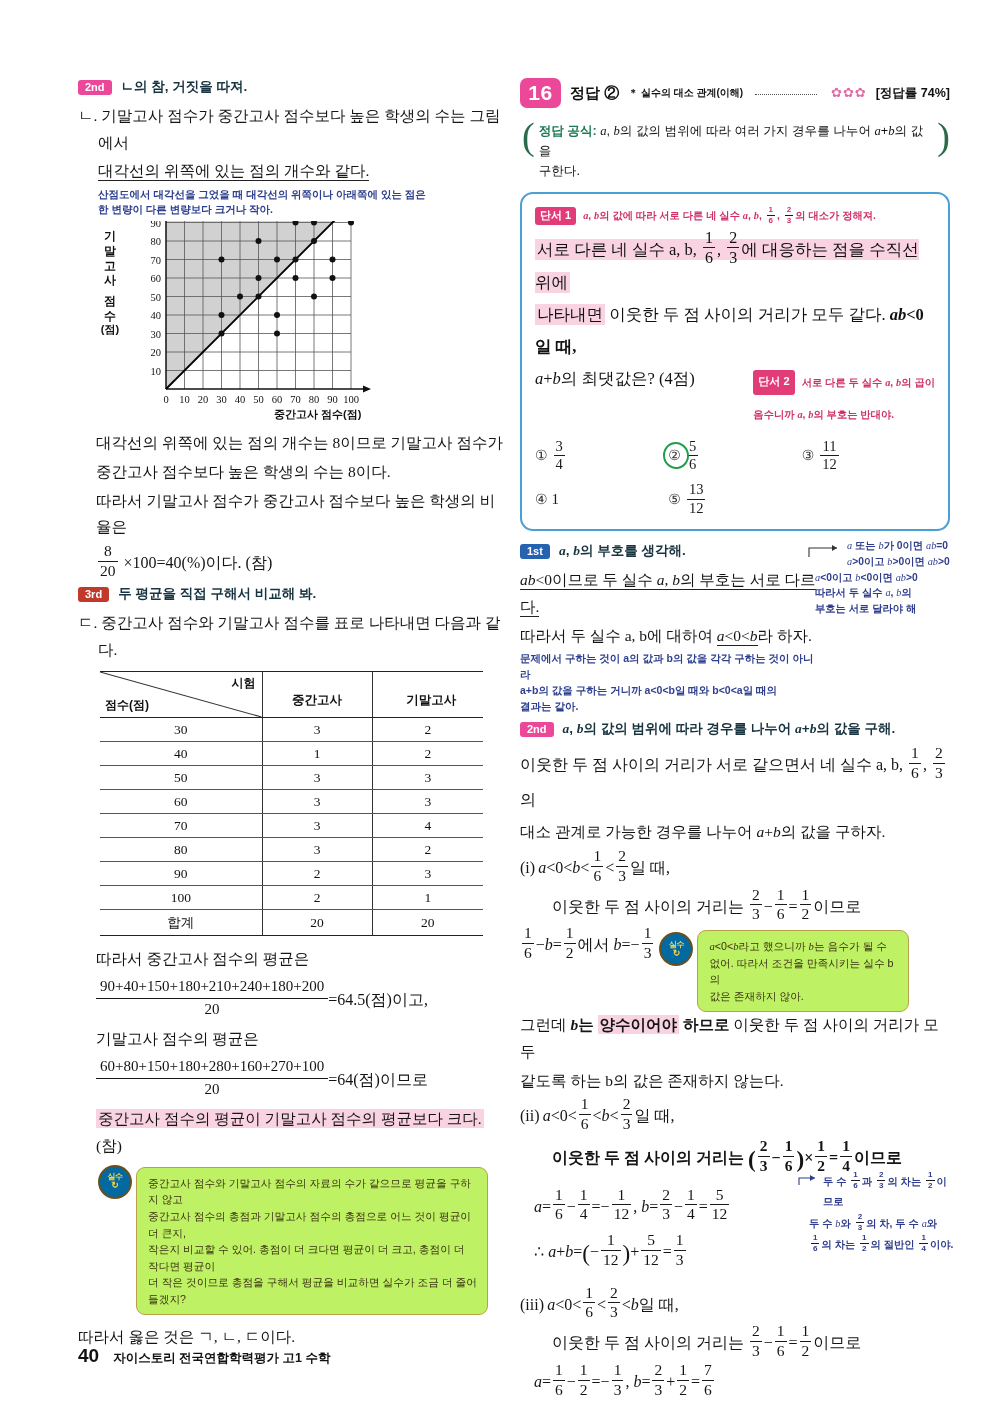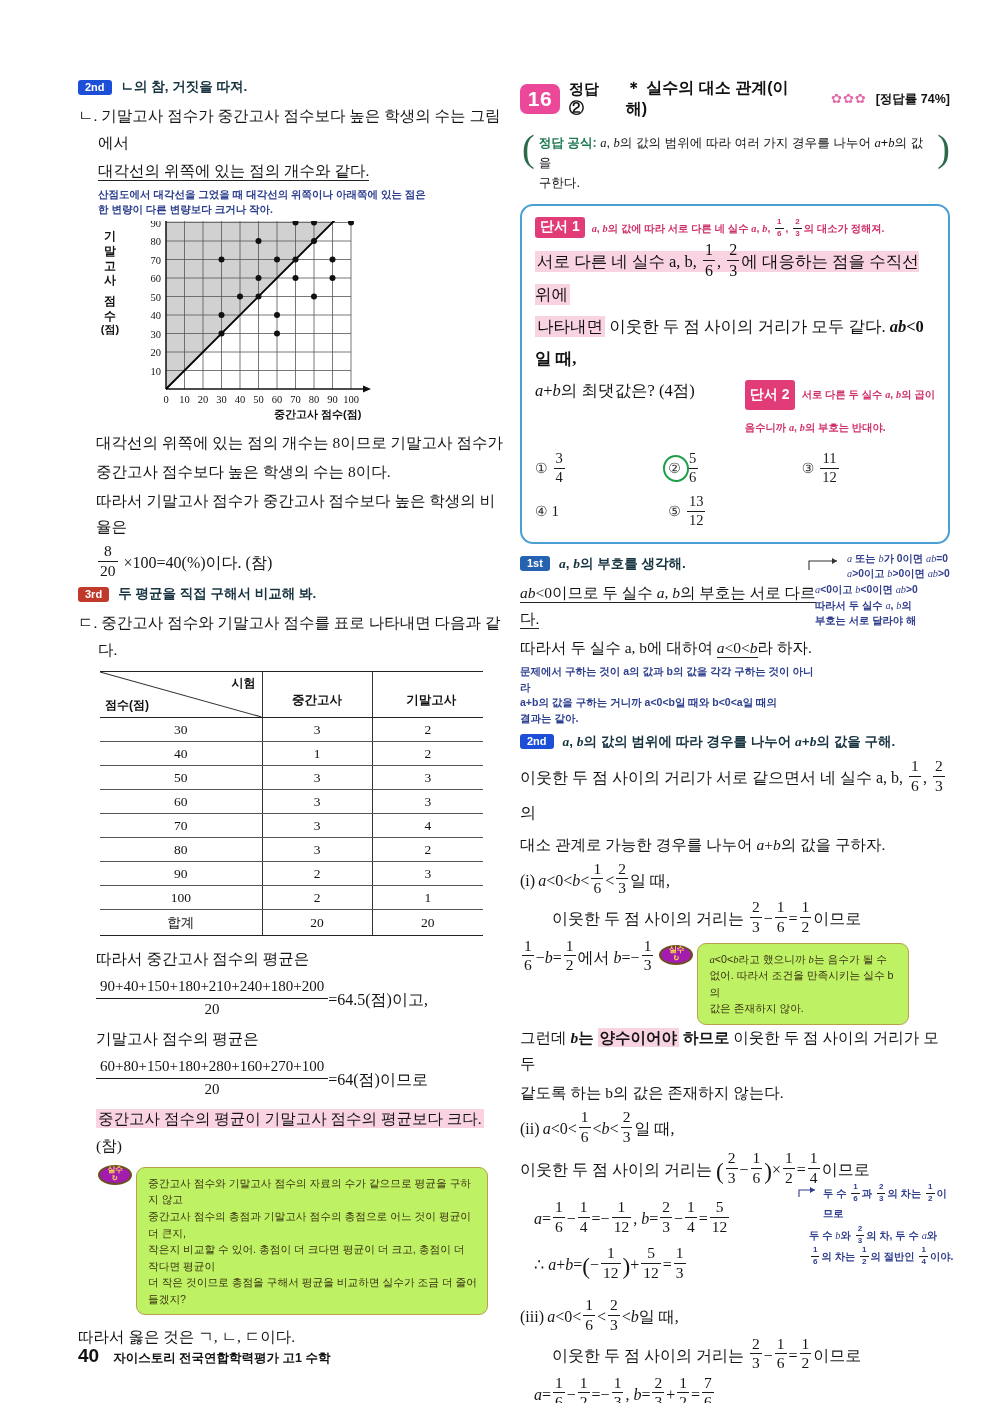--- a/index.html
+++ b/index.html
@@ -14,21 +14,21 @@
   }
   .page { position:relative; width:1000px; height:1403px; }
 
   
   .col-left  { position:absolute; left:78px;  top:78px;  width:430px; }
   .col-right { position:absolute; left:520px; top:78px;  width:430px; }
 
   
   .step-badge {
     display:inline-block;
-    background:#1d4ed8; color:#fff;
+    background:#ec4899; color:#fff;
     font-family:"Liberation Sans", sans-serif;
     font-weight:bold; font-size:11px;
     padding:1px 7px 2px 7px;
     border-radius:3px;
     vertical-align:middle;
     letter-spacing:0;
   }
   .step-line {
     font-family:"Liberation Sans", sans-serif;
     font-weight:bold; font-size:13.5px;
@@ -148,23 +148,23 @@
     position:relative;
     border:1.3px solid #b8a14a;
     border-radius:9px;
     background:#bef264;
     padding:7px 10px 7px 11px;
     font-family:"Liberation Sans", sans-serif;
     font-size:10.7px; line-height:1.55;
     color:#3a2f12;
   }
   .seal {
-    width:30px; height:16px; border-radius:50%;
-    background:#a21caf; color:#f6d64a;
-    font-family:Liberation Mono, monospace;
+    width:30px; height:30px; border-radius:50%;
+    background:#0369a1; color:#f6d64a;
+    font-family:Liberation Serif, serif;
     font-weight:bold; font-size:8px; line-height:1;
     display:flex; flex-direction:column; align-items:center; justify-content:center;
     text-align:center;
     box-shadow:0 0 0 2px #6b4f1c;
     flex:0 0 auto;
   }
   .seal .s1 { letter-spacing:-0.5px; }
   .seal .s2 { font-size:9px; }
 
   
@@ -176,21 +176,21 @@
     font-family:"Liberation Sans", sans-serif;
     font-weight:bold; font-size:21px;
     letter-spacing:0.5px;
   }
   .qanswer {
     font-family:"Liberation Sans", sans-serif;
     font-weight:bold; font-size:15px; color:#111;
   }
   .qtopic {
     font-family:"Liberation Sans", sans-serif;
-    font-weight:bold; font-size:16px; color:#111;
+    font-weight:bold; font-size:10px; color:#111;
   }
   .dots { flex:1; border-bottom:1.6px dotted #555; margin:0 5px 5px 3px; height:9px; }
   .flowers { color:#e06aa8; font-size:13px; letter-spacing:1px; }
   .rate {
     font-family:"Liberation Sans", sans-serif;
     font-weight:bold; font-size:12.5px; color:#111; white-space:nowrap;
   }
 
   
   .formula-row {
@@ -212,21 +212,21 @@
     border:2.2px solid #4a9fd4;
     border-radius:13px;
     padding:11px 13px 13px 13px;
     background:#fff;
     margin-bottom:11px;
   }
   .clue-tag {
     display:inline-block;
     background:#e23c78; color:#fff;
     font-family:"Liberation Sans", sans-serif;
-    font-weight:bold; font-size:14px;
+    font-weight:bold; font-size:11px;
     padding:1px 5px 2px 5px; border-radius:3px;
     vertical-align:middle; margin-right:3px;
   }
   .clue-text {
     font-family:"Liberation Sans", sans-serif;
     font-weight:bold; font-size:10.3px; color:#d0306a;
     line-height:1.5;
   }
   .qbody { font-size:16.5px; line-height:1.95; color:#111; margin-top:3px; }
   .choices { margin-top:9px; font-size:15px; }
@@ -644,21 +644,21 @@
         </div>
       </div>
       <p>그런데 <b><i>b</i>는 <span class="hl-pink">양수이어야</span> 하므로</b> 이웃한 두 점 사이의 거리가 모두</p>
       <p>같도록 하는 b의 값은 존재하지 않는다.</p>
     </div>
 
     <div class="btext" style="margin-top:2px;">
       <p class="mathline" style="line-height:2.1;">
         <span>(ii)</span> <i>a</i>&lt;0&lt;<span class="frac"><span class="n">1</span><span class="d">6</span></span>&lt;<i>b</i>&lt;<span class="frac"><span class="n">2</span><span class="d">3</span></span>일 때,
       </p>
-      <p class="mathline" style="line-height:2.15;">
+      <p class="mathline" style="margin-left:32px;line-height:2.15;font-weight:bold;">
         <span>이웃한 두 점 사이의 거리는</span>
         <span style="font-size:1.45em;vertical-align:-0.18em;">(</span><span class="frac"><span class="n">2</span><span class="d">3</span></span>−<span class="frac"><span class="n">1</span><span class="d">6</span></span><span style="font-size:1.45em;vertical-align:-0.18em;">)</span>×<span class="frac"><span class="n">1</span><span class="d">2</span></span>=<span class="frac"><span class="n">1</span><span class="d">4</span></span><span>이므로</span>
       </p>
       <div class="rel">
         <p class="mathline" style="margin-left:14px;line-height:2.3;">
           <i>a</i>=<span class="frac"><span class="n">1</span><span class="d">6</span></span>−<span class="frac"><span class="n">1</span><span class="d">4</span></span>=−<span class="frac"><span class="n">1</span><span class="d">12</span></span>, <i>b</i>=<span class="frac"><span class="n">2</span><span class="d">3</span></span>−<span class="frac"><span class="n">1</span><span class="d">4</span></span>=<span class="frac"><span class="n">5</span><span class="d">12</span></span>
         </p>
         <p class="mathline" style="margin-left:14px;line-height:2.3;">
           ∴ <i>a</i>+<i>b</i>=<span style="font-size:1.45em;vertical-align:-0.18em;">(</span>−<span class="frac"><span class="n">1</span><span class="d">12</span></span><span style="font-size:1.45em;vertical-align:-0.18em;">)</span>+<span class="frac"><span class="n">5</span><span class="d">12</span></span>=<span class="frac"><span class="n">1</span><span class="d">3</span></span>
         </p>

